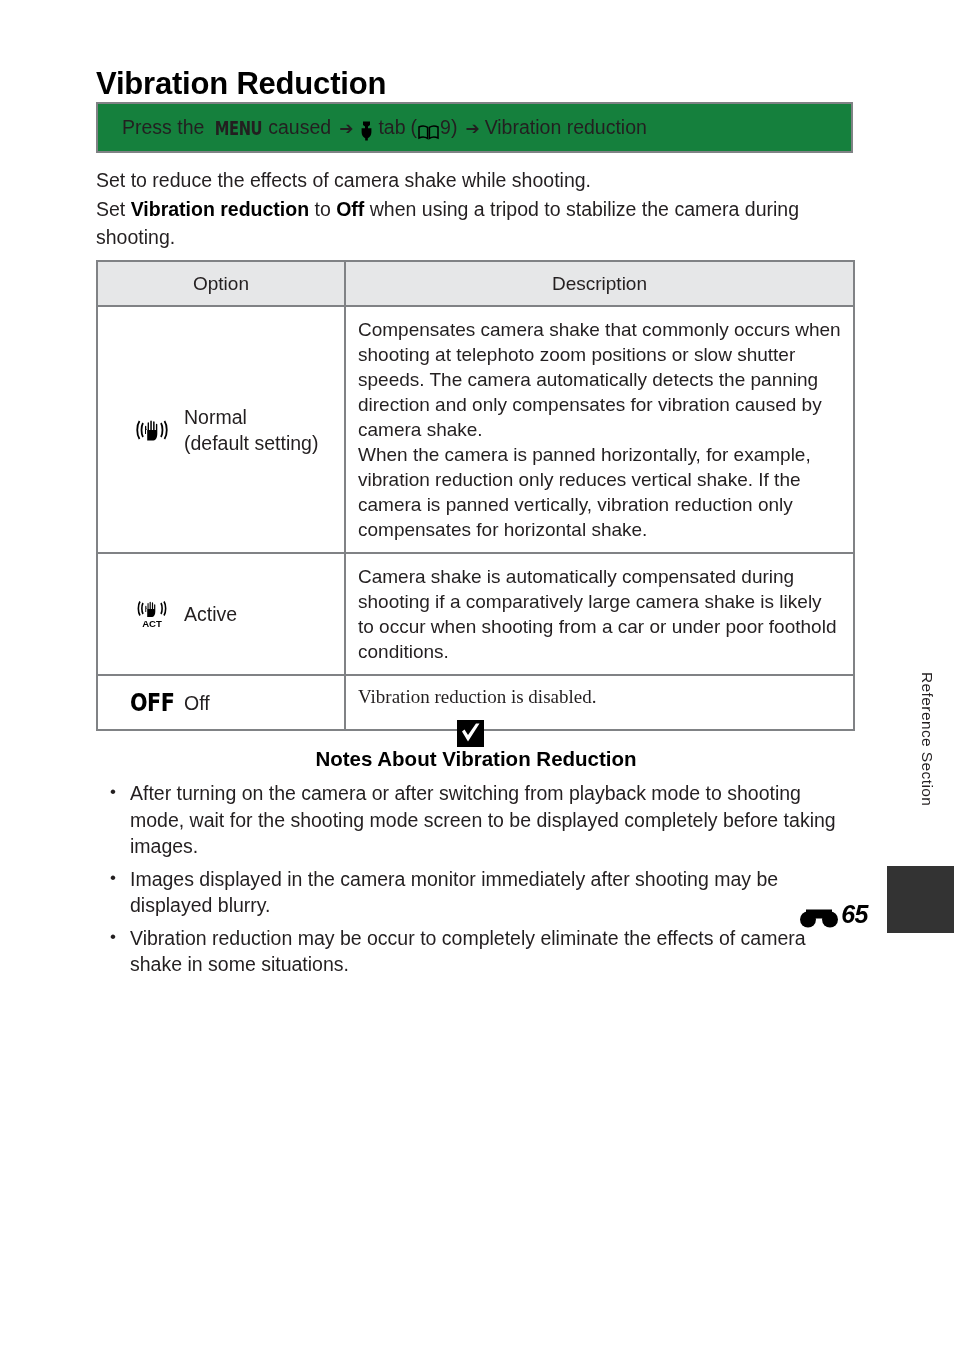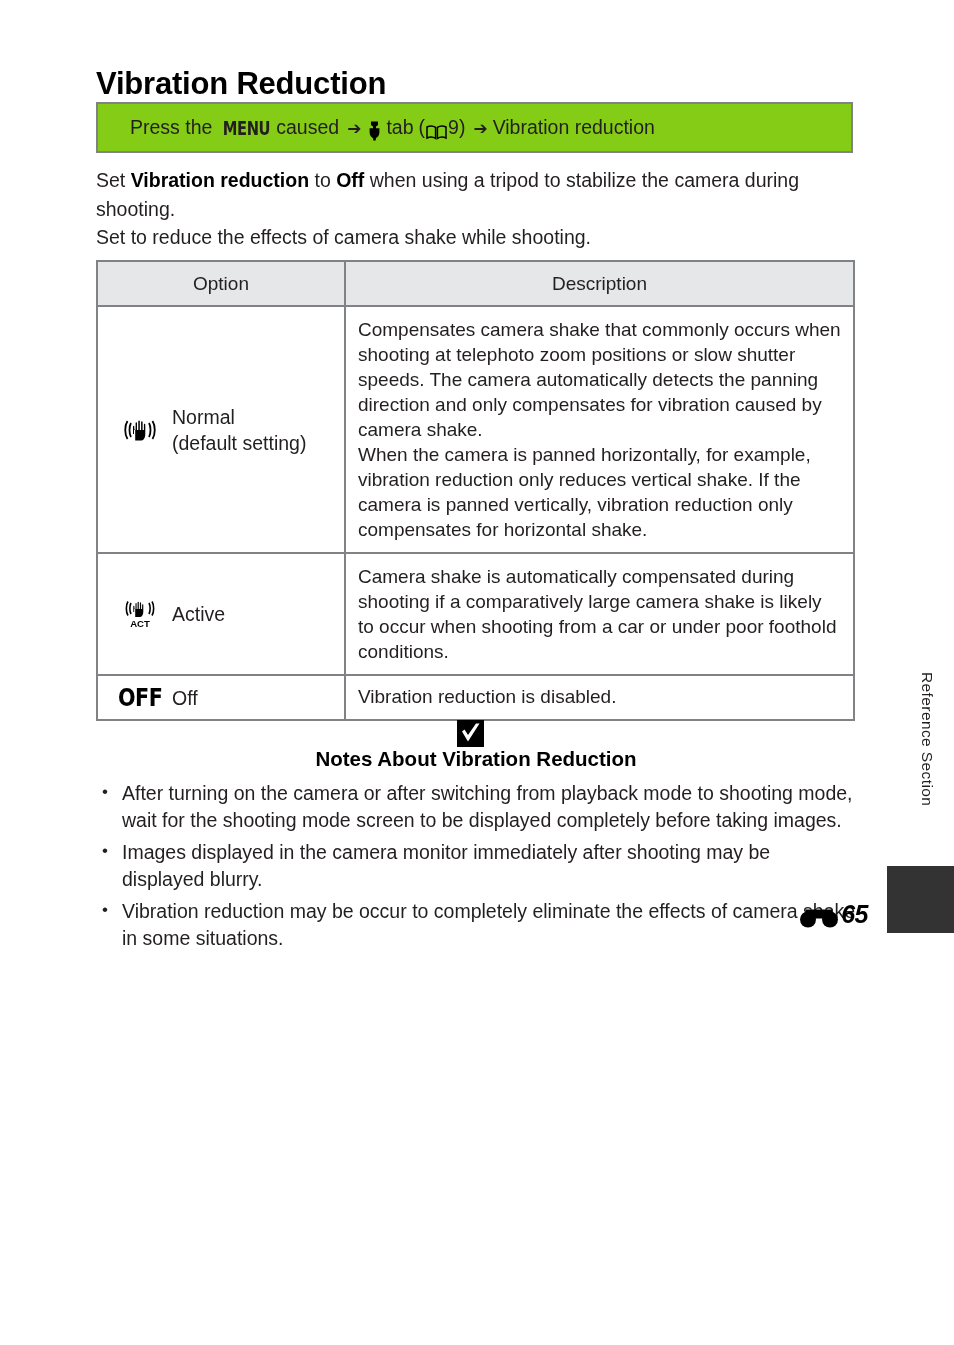--- a/index.html
+++ b/index.html
@@ -32,24 +32,24 @@
   }
 
   
   .nav-box {
     position: absolute;
     left: 96px;
     top: 102px;
     width: 757px;
     height: 51px;
     border: 2px solid #808285;
-    background: #84cc16;
-    display: flex;
-    align-items: center;
-    padding-left: 32px;
+    background: #15803d;
+    display: flex;
+    align-items: center;
+    padding-left: 24px;
     font-size: 19.5px;
     color: #231f20;
     white-space: nowrap;
   }
   .nav-box .seg { margin-right: 5px; }
   .menu-word {
     font-family: "Liberation Sans Narrow", "DejaVu Sans Condensed", "Liberation Sans", sans-serif;
     font-weight: bold;
     font-size: 19px;
     letter-spacing: -0.5px;
@@ -111,21 +111,21 @@
     font-weight: normal;
     text-align: center;
     height: 45px;
     vertical-align: middle;
     color: #231f20;
   }
   .col-option { width: 248px; }
   .col-desc   { width: 509px; }
 
   .cell-option {
-    padding: 0;
+    padding: 12px;
     position: relative;
   }
   .opt-inner {
     display: flex;
     align-items: center;
     height: 100%;
     padding-left: 10px;
   }
   .opt-icon-wrap {
     width: 64px;
@@ -178,21 +178,21 @@
     position: relative;
     flex: 0 0 27px;
   }
   .check-badge svg { display: block; }
   .notes-title {
     font-size: 20.5px;
     font-weight: bold;
     color: #000;
   }
   ul.note-list {
-    margin: 0;
+    margin: 8px;
     padding: 0;
     list-style: none;
   }
   ul.note-list li {
     position: relative;
     padding-left: 26px;
     margin-bottom: 6px;
     font-size: 19.5px;
     line-height: 26.5px;
     color: #231f20;
@@ -276,22 +276,22 @@
         <path d="M20 2.0 C17.6 0.8 13.8 0.8 11.4 2.4 L11.4 13.4 C13.8 11.8 17.6 11.8 20 13.0 Z" fill="none" stroke="#000" stroke-width="1.5"></path>
       </svg>
     </span>
     <span>9</span>
     <span class="seg">)</span>
     <span class="arrow-glyph">➔</span>
     <span>Vibration reduction</span>
   </div>
 
   <div class="intro">
+    <div>Set to reduce the effects of camera shake while shooting.</div>
     <div><span>Set </span><b>Vibration reduction</b><span> to </span><b>Off</b><span> when using a tripod to stabilize the camera during shooting.</span></div>
-    <div>Set to reduce the effects of camera shake while shooting.</div>
   </div>
 
   <table class="opt-table">
     <colgroup>
       <col class="col-option">
       <col class="col-desc">
     </colgroup>
     <thead>
       <tr>
         <th>Option</th>
@@ -350,21 +350,21 @@
         <td class="cell-option" style="height:44px;">
           <div class="opt-inner">
             <div class="opt-icon-wrap">
               <span class="off-icon">OFF</span>
             </div>
             <div class="opt-label">
               <div>Off</div>
             </div>
           </div>
         </td>
-        <td class="cell-desc" style="padding-top:8px;">Vibration reduction is disabled.</td>
+        <td class="cell-desc" style="padding-top:8px;font-family:Liberation Serif, serif;">Vibration reduction is disabled.</td>
       </tr>
     </tbody>
   </table>
 
   <div class="notes">
     <div class="notes-head">
       <span class="check-badge">
         <svg viewBox="0 0 27 27" width="27" height="27" aria-hidden="true">
           <rect x="0" y="0" width="27" height="27" fill="#000"></rect>
           <path d="M5.0 11.5 L11.0 21.5 L22.5 3.5 L19.0 3.5 L11.0 15.0 L7.5 9.5 Z" fill="#fff"></path>

